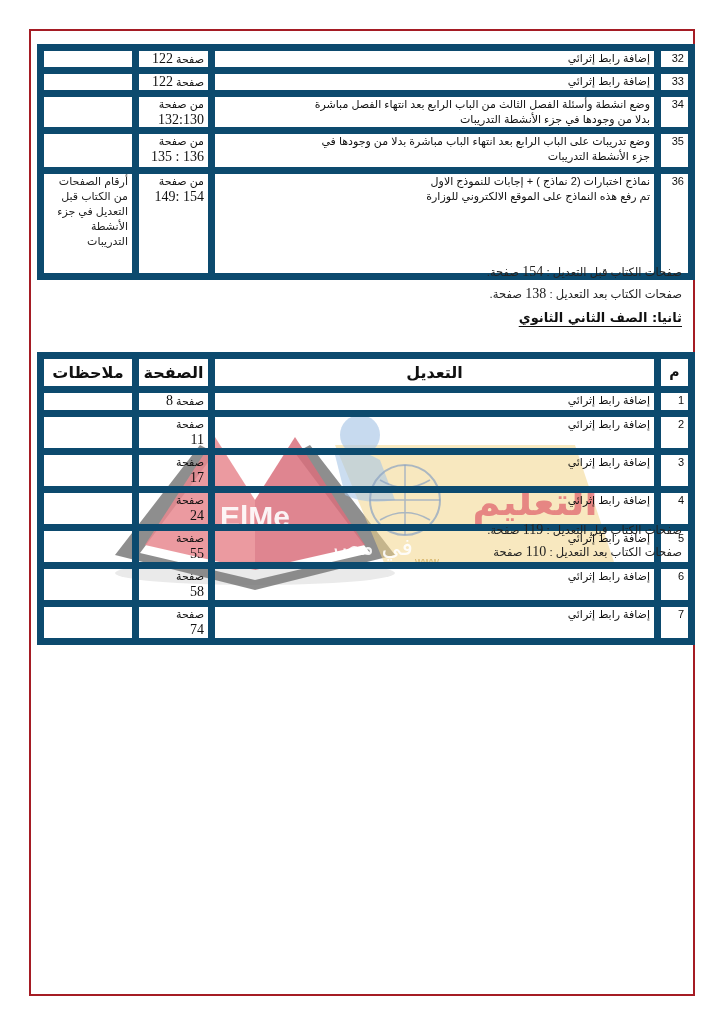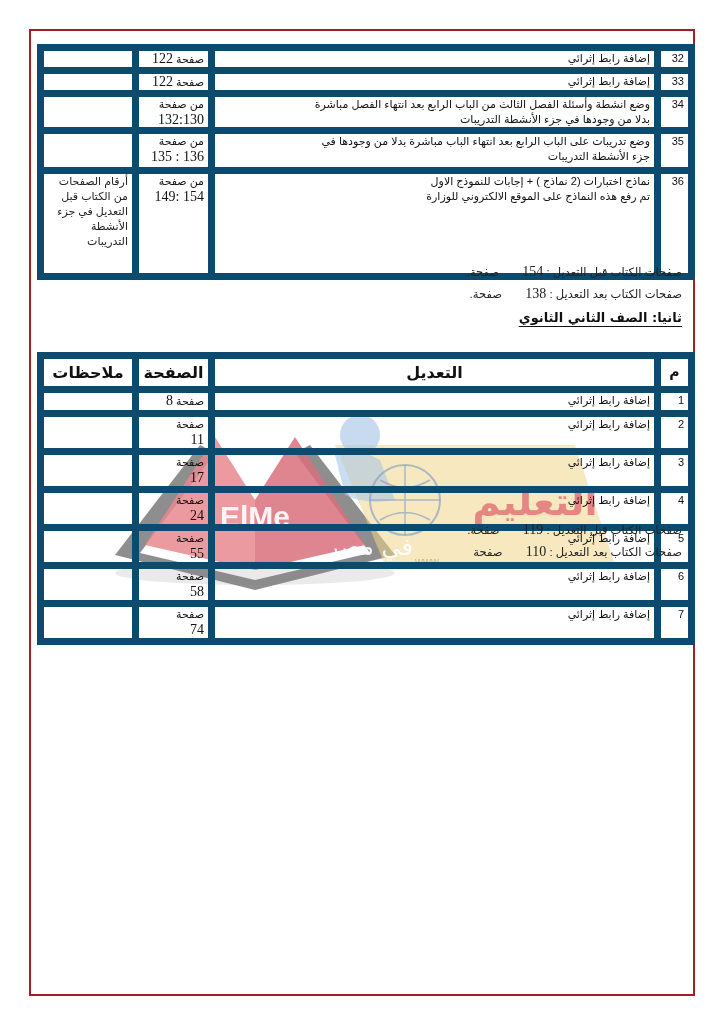--- a/index.html
+++ b/index.html
@@ -16,21 +16,21 @@
   .edit-cell { text-align:right; }
   .notes-cell { text-align:right; font-size:12px; line-height:15px; color:#222; }
   #t1 { left:37px; top:44px; width:651px; }
   #t2 { left:37px; top:352px; width:651px; }
   #t2 th { font-family:"DejaVu Sans", sans-serif; font-weight:bold; font-size:16px; height:27px;
            vertical-align:middle; text-align:center;margin-top:8px; }
   #t2 th.m { font-size:14px; }
   #t2 td { height:17px;padding-left:23px; }
   .summary { position:absolute; right:42px; direction:rtl; text-align:right;
              font-family:"Liberation Sans","DejaVu Sans", sans-serif; font-size:11.5px; color:#222; }
-  .summary .n { font-family:"Liberation Serif", serif; font-size:14px;margin-left:20px; }
+  .summary .n { font-family:"Liberation Serif", serif; font-size:14px; }
   .heading { position:absolute; right:42px; top:310px; direction:rtl;
              font-family:"DejaVu Sans", sans-serif; font-weight:bold; font-size:13px;
              text-decoration:underline; text-underline-offset:4px; color:#111; }
   .watermark { position:absolute; pointer-events:none; }
 </style>
 </head>
 <body>
 
 <div class="page-border"></div>
 

